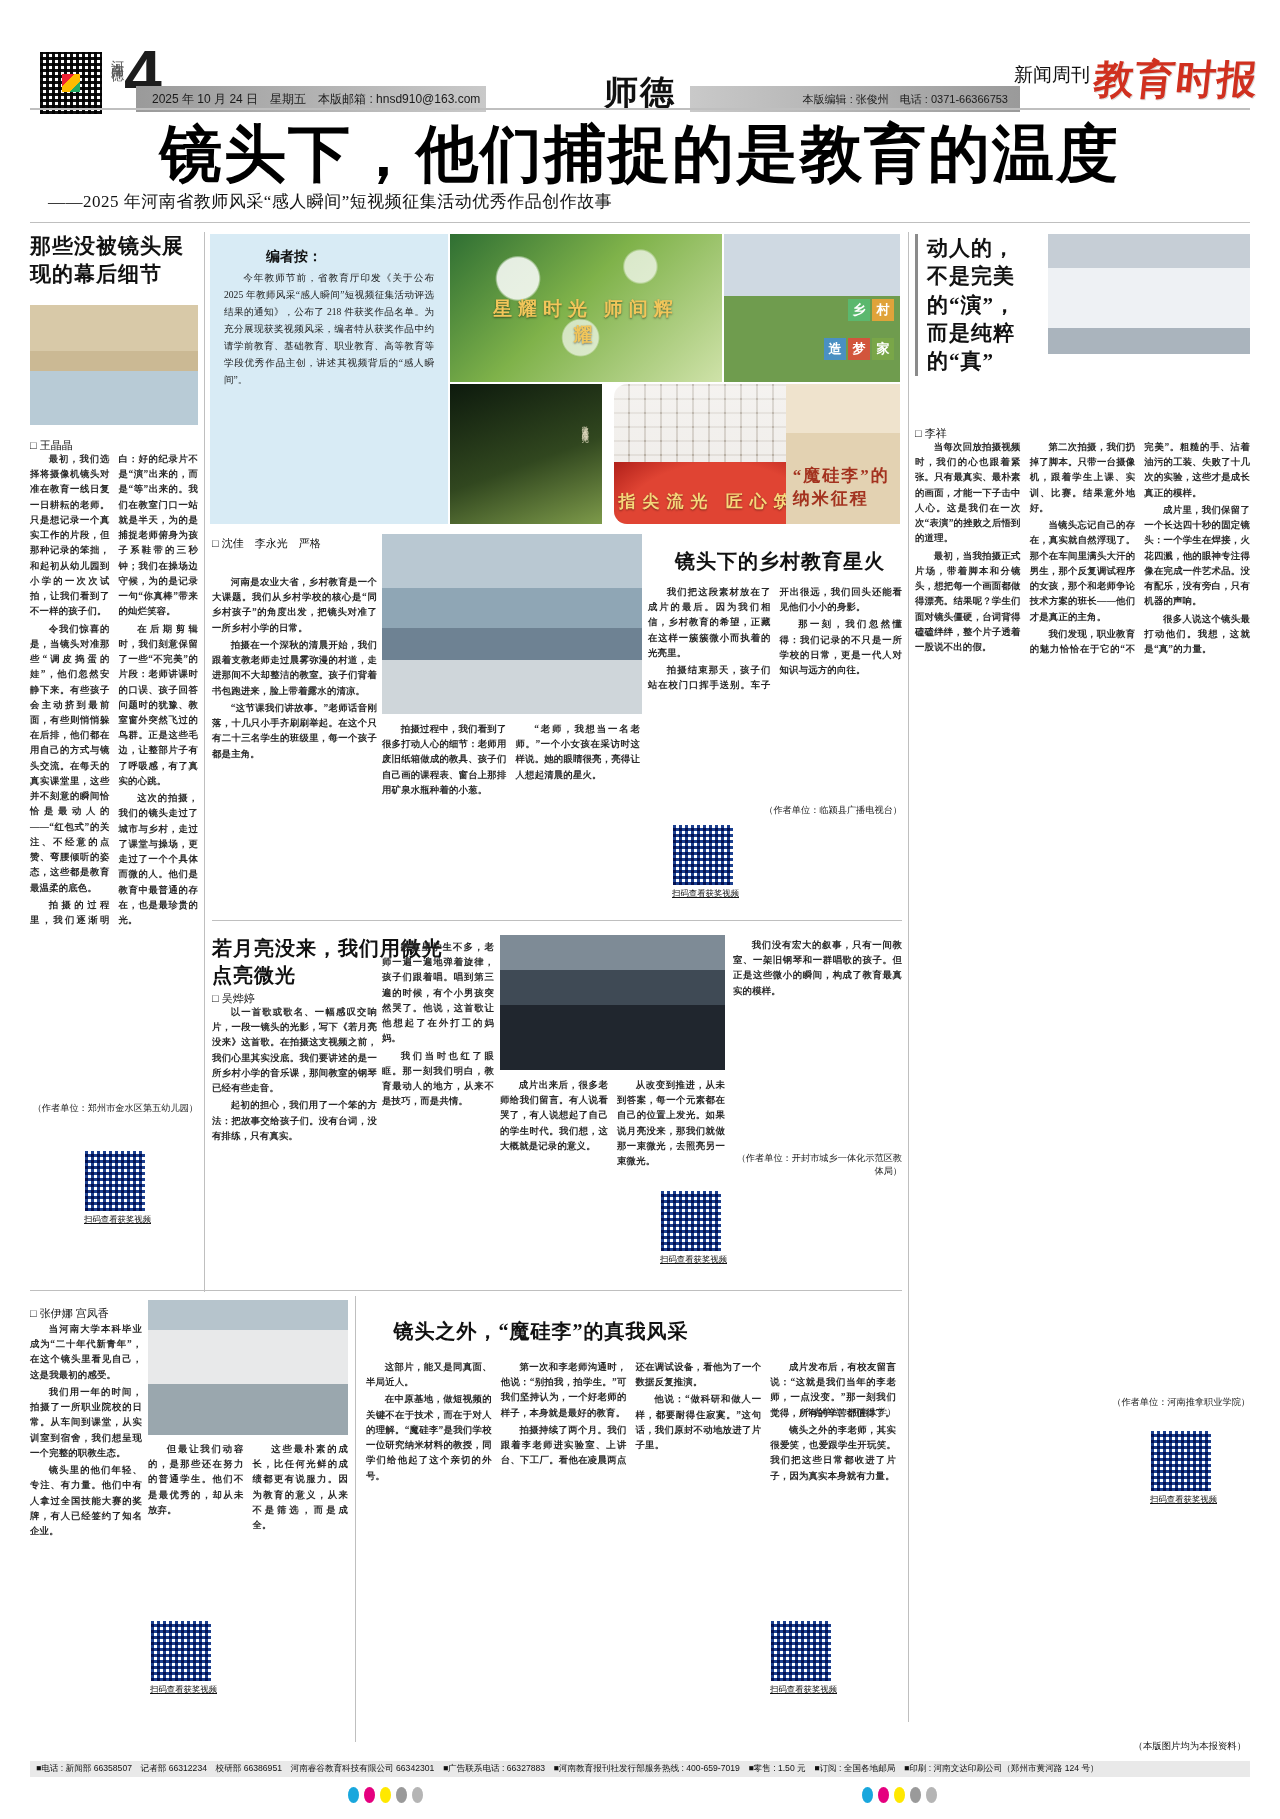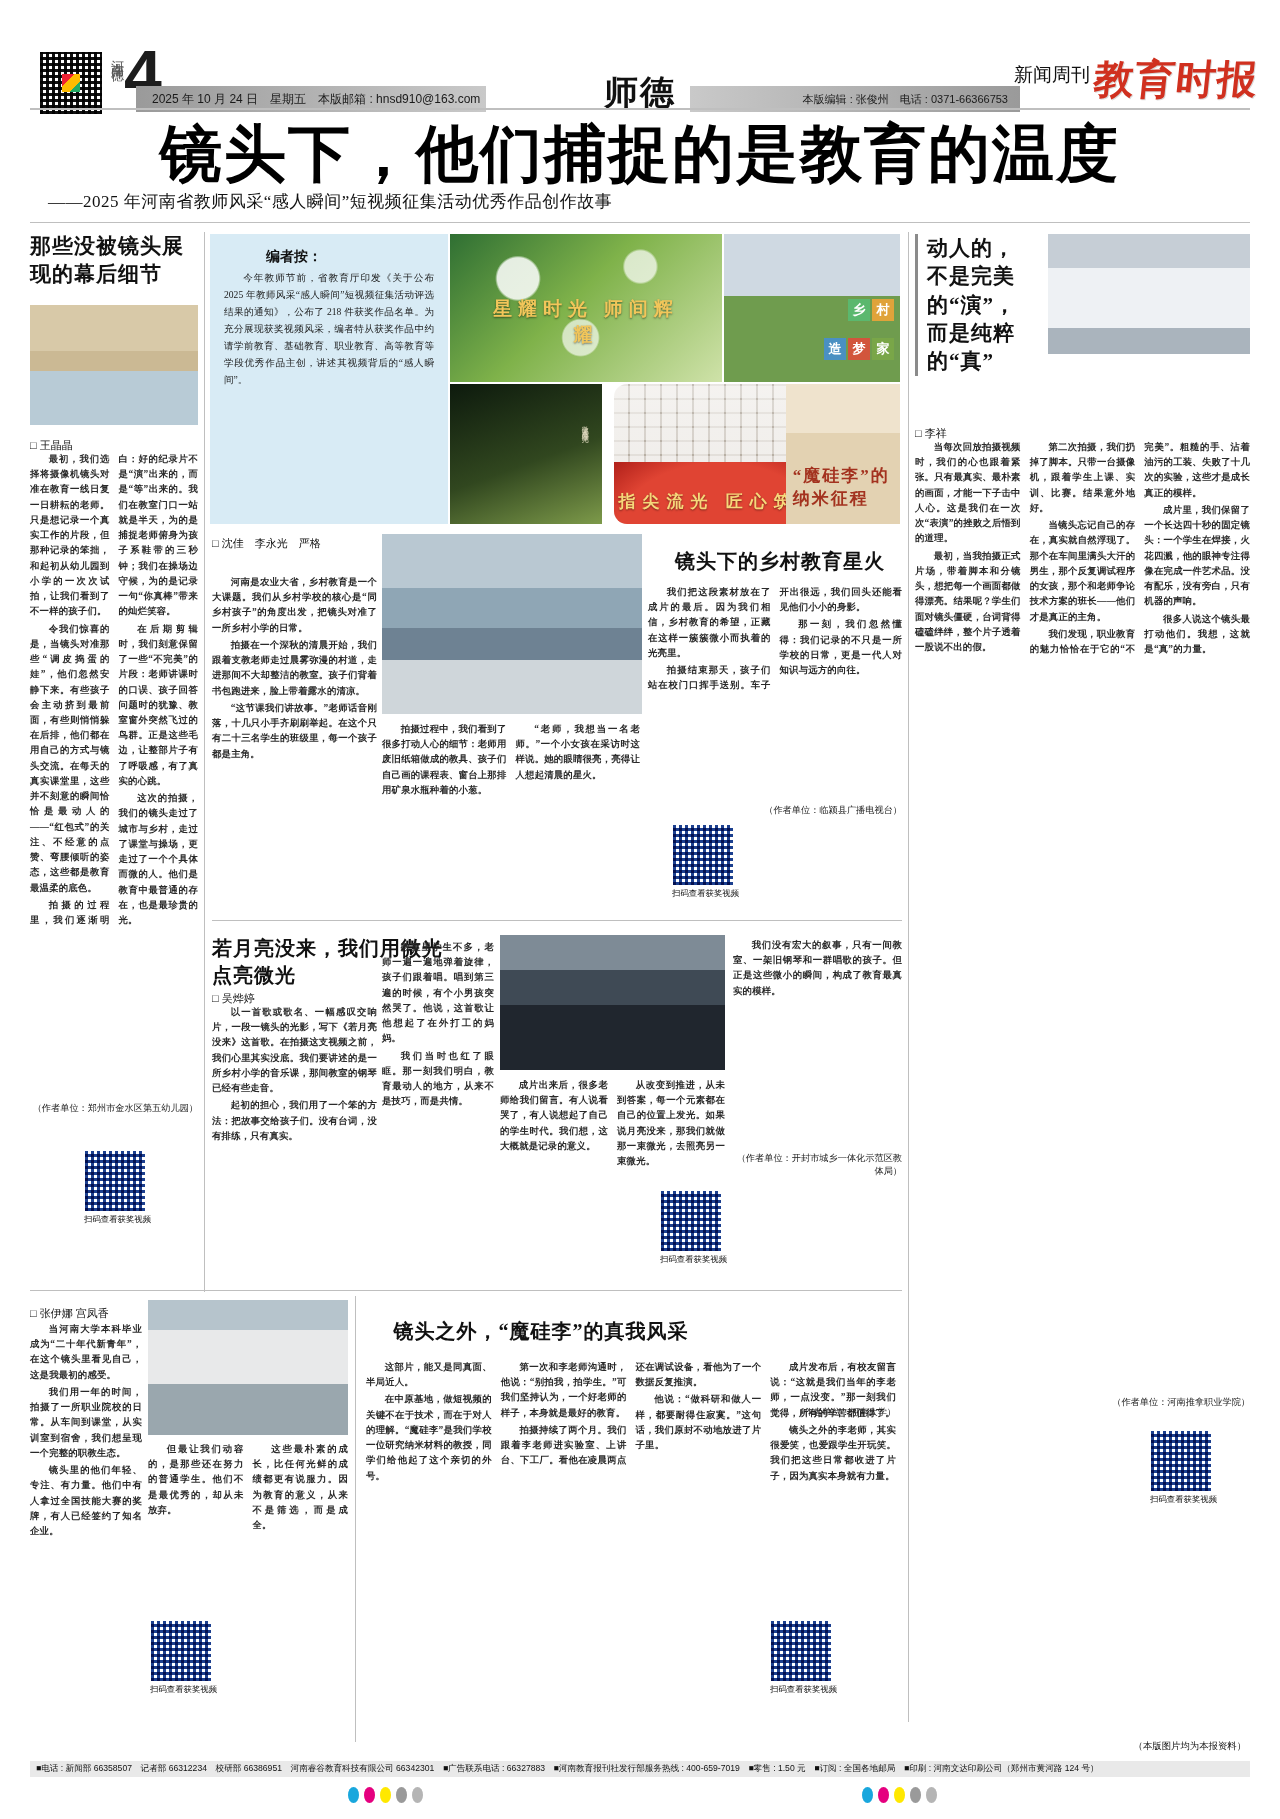--- a/index.html
+++ b/index.html
@@ -116,21 +116,21 @@
       text-align:justify; }
 
   
   .qrbox { position:absolute; text-align:center; }
   .qrbox .q { width:100%; aspect-ratio:1/1;
       background:
         repeating-linear-gradient(0deg,#1b3f8f 0 3px,#fff 3px 6px),
         repeating-linear-gradient(90deg,#1b3f8f 0 3px,#fff 3px 6px);
       background-blend-mode: multiply; border:1px solid #fff; }
   .qrbox .lab { font-size:8.4px; color:#111; margin-top:2px; white-space:nowrap;
-      font-family:"Liberation Sans", sans-serif;}
+      font-family:"Liberation Sans", sans-serif;text-decoration:underline;}
 
   .h2 { font-size:20px; font-weight:bold; letter-spacing:1px; color:#111; }
 
   
   .footer { position:absolute; left:0; bottom:0; width:1280px; height:62px; }
   .footline { position:absolute; left:30px; top:4px; width:1220px; height:16px;
       background:#e9e9e9; }
   .footline span { position:absolute; left:6px; top:2px; font-size:8.6px; color:#111;
       white-space:nowrap; font-family:"Liberation Sans", sans-serif; }
   .dots { position:absolute; top:30px; display:flex; gap:5px; }

